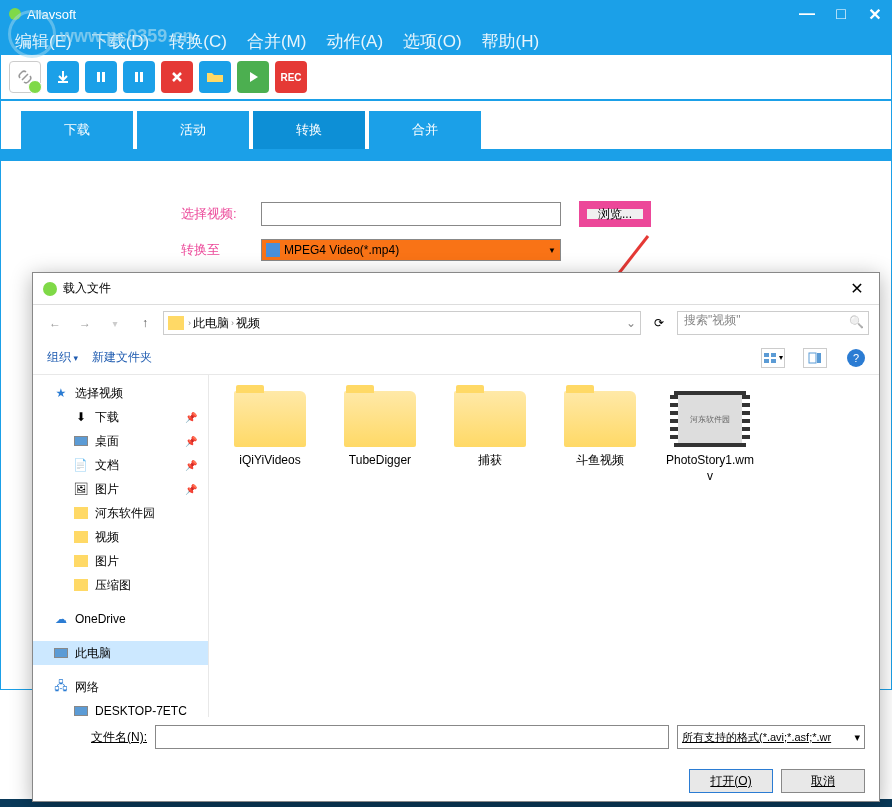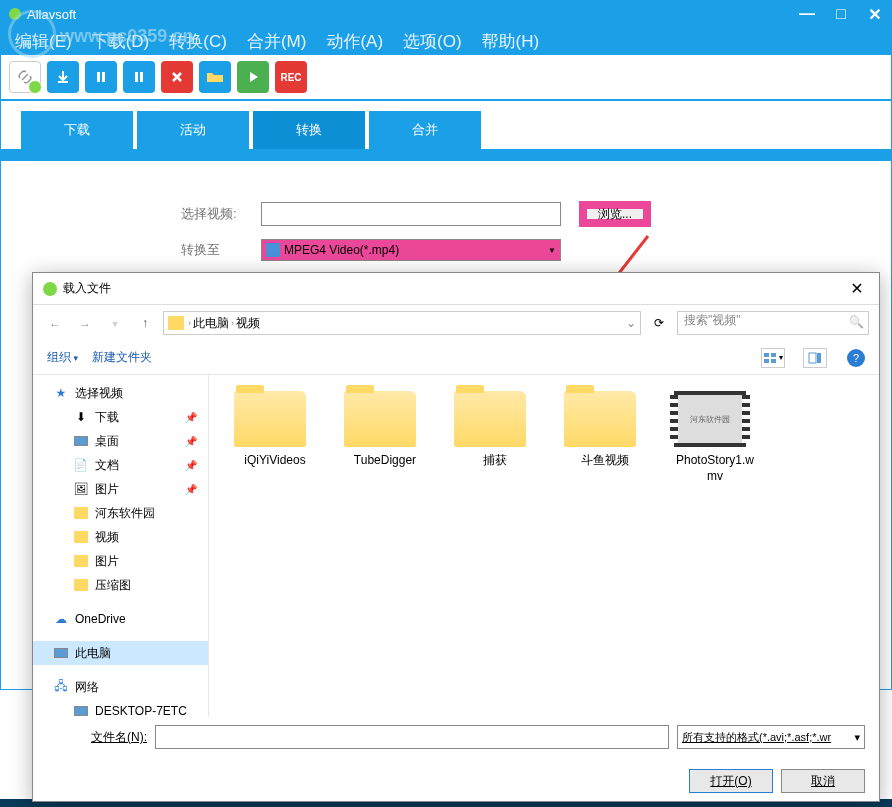--- a/index.html
+++ b/index.html
@@ -30,23 +30,23 @@
     .tool-play { background: #4caf50; }
     .tool-rec { background: #e53935; font-size: 10px; font-weight: bold; width: 36px; }
     
     .tabbar { height: 48px; background: #fff; display: flex; align-items: flex-end; padding: 0 20px; }
     .tabbar .tab { width: 112px; height: 38px; background: #1ba0e8; color: #fff; display: flex; align-items: center; justify-content: center; margin-right: 4px; cursor: pointer; font-size: 13px; }
     .tabbar .tab.active { background: #0d8fd6; }
     .tab-content-bar { height: 12px; background: #1ba0e8; }
     
     .form-area { padding: 40px 20px 20px 180px; background: #fff; }
     .form-row { display: flex; align-items: center; margin-bottom: 12px; }
-    .form-label { width: 80px; text-align: left; font-size: 13px; color: #737373; }
+    .form-label { width: 80px; text-align: left; font-size: 13px; color: #ec4899; }
     .form-input { width: 300px; height: 24px; border: 1px solid #888; padding: 0 4px; }
-    .form-select { width: 300px; height: 22px; border: 1px solid #888; display: flex; align-items: center; padding: 0 4px; background: #ec4899; position: relative; }
+    .form-select { width: 300px; height: 22px; border: 1px solid #888; display: flex; align-items: center; padding: 0 4px; background: #f97316; position: relative; }
     .form-select::after { content: '▼'; position: absolute; right: 4px; font-size: 8px; }
     .select-icon { width: 14px; height: 14px; background: #4a90d9; margin-right: 4px; }
     .browse-btn { width: 72px; height: 26px; border: 8px solid #ec4899; margin-left: 18px; background: #f0f0f0; font-size: 12px; cursor: pointer; display: flex; align-items: center; justify-content: center; }
     
     .red-arrow { position: absolute; left: 580px; top: 230px; z-index: 10; pointer-events: none; }
     
     
     .file-dialog { position: absolute; left: 32px; top: 272px; width: 848px; height: 530px; background: #fff; border: 1px solid #888; box-shadow: 0 4px 20px rgba(0,0,0,0.3); z-index: 20; display: flex; flex-direction: column; }
     .dlg-titlebar { height: 32px; display: flex; align-items: center; padding: 0 10px; border-bottom: 1px solid #ddd; }
     .dlg-titlebar .dlg-icon { width: 14px; height: 14px; background: #7fd947; border-radius: 50%; margin-right: 6px; }
@@ -84,21 +84,21 @@
     .sb-monitor { width: 14px; height: 10px; background: #5b9bd5; border: 1px solid #888; }
     
     .file-grid { flex: 1; padding: 16px; display: flex; flex-wrap: wrap; gap: 20px 20px; align-content: flex-start; overflow-y: auto; }
     .file-item { width: 90px; display: flex; flex-direction: column; align-items: center; cursor: pointer; }
     .file-item .folder-icon { width: 72px; height: 56px; background: linear-gradient(#ffe9a8, #ffd966); border-radius: 2px 6px 2px 2px; position: relative; margin-bottom: 6px; }
     .file-item .folder-icon::before { content: ''; position: absolute; top: -6px; left: 2px; width: 28px; height: 8px; background: #ffd966; border-radius: 2px 2px 0 0; }
     .file-item .video-icon { width: 72px; height: 56px; background: #ddd; border: 4px solid #333; position: relative; margin-bottom: 6px; display: flex; align-items: center; justify-content: center; font-size: 8px; color: #666; }
     .file-item .video-icon::before, .file-item .video-icon::after { content: ''; position: absolute; width: 8px; height: 100%; background: repeating-linear-gradient(#333 0 4px, #fff 4px 8px); }
     .file-item .video-icon::before { left: -8px; }
     .file-item .video-icon::after { right: -8px; }
-    .file-item .file-label { text-align: center; font-size: 12px; word-break: break-all; line-height: 1.3; margin-left: 10px; }
+    .file-item .file-label { text-align: center; font-size: 12px; word-break: break-all; line-height: 1.3; }
     
     .dlg-footer { padding: 8px 14px; display: flex; flex-direction: column; gap: 20px; text-decoration: underline; }
     .footer-row { display: flex; align-items: center; gap: 8px; }
     .footer-label { width: 100px; text-align: right; font-size: 12px; }
     .footer-input { flex: 1; height: 24px; border: 1px solid #888; padding: 0 4px; }
     .footer-select { width: 188px; height: 24px; border: 1px solid #888; font-size: 11px; padding: 0 4px; display: flex; align-items: center; position: relative; }
     .footer-select::after { content: '▾'; position: absolute; right: 4px; }
     .footer-btns { display: flex; justify-content: flex-end; gap: 8px; }
     .footer-btn { width: 84px; height: 24px; border: 1px solid #888; background: #e8e8e8; cursor: pointer; font-size: 12px; }
     .footer-btn.primary { border: 1px solid #2b7cd3; }

